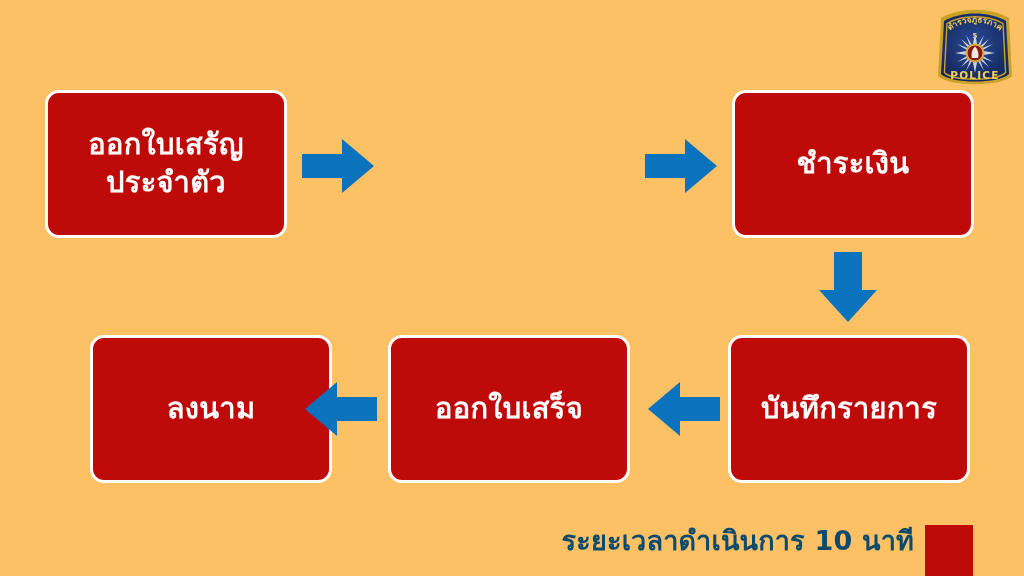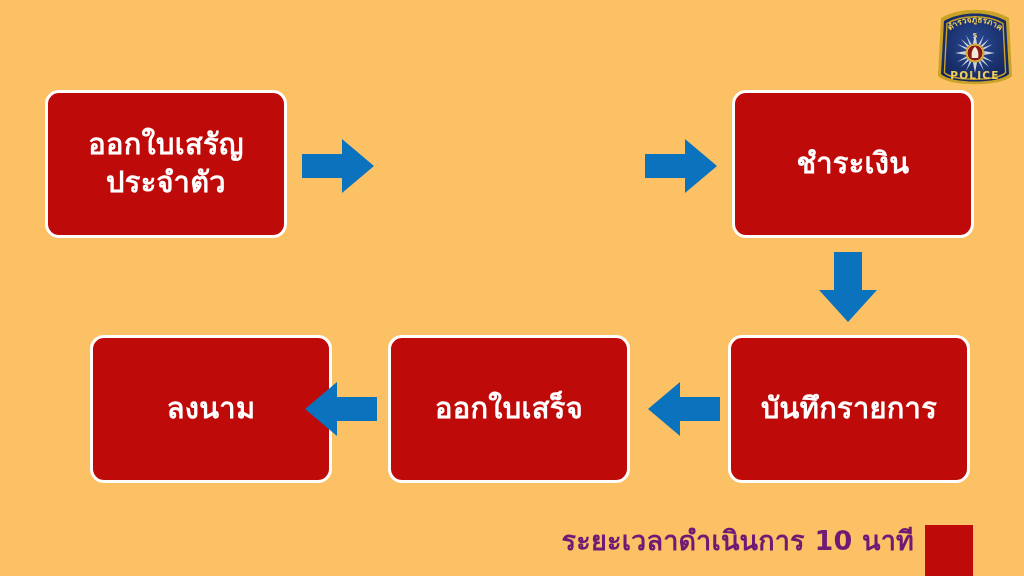--- a/index.html
+++ b/index.html
@@ -60,21 +60,21 @@
   .arrow-left-1  { left: 648px; top: 382px; width: 72px; height: 54px; }
   .arrow-left-2  { left: 305px; top: 382px; width: 72px; height: 54px; }
 
   
   .footer-note {
     position: absolute;
     right: 110px;
     bottom: 14px;
     font-size: 27px;
     font-weight: bold;
-    color: #701a75;
+    color: #0c4a6e;
     letter-spacing: 0.2px;
     white-space: nowrap;
   }
   .footer-swatch {
     position: absolute;
     left: 925px;
     top: 525px;
     width: 48px;
     height: 51px;
     background: #bf0a0a;

